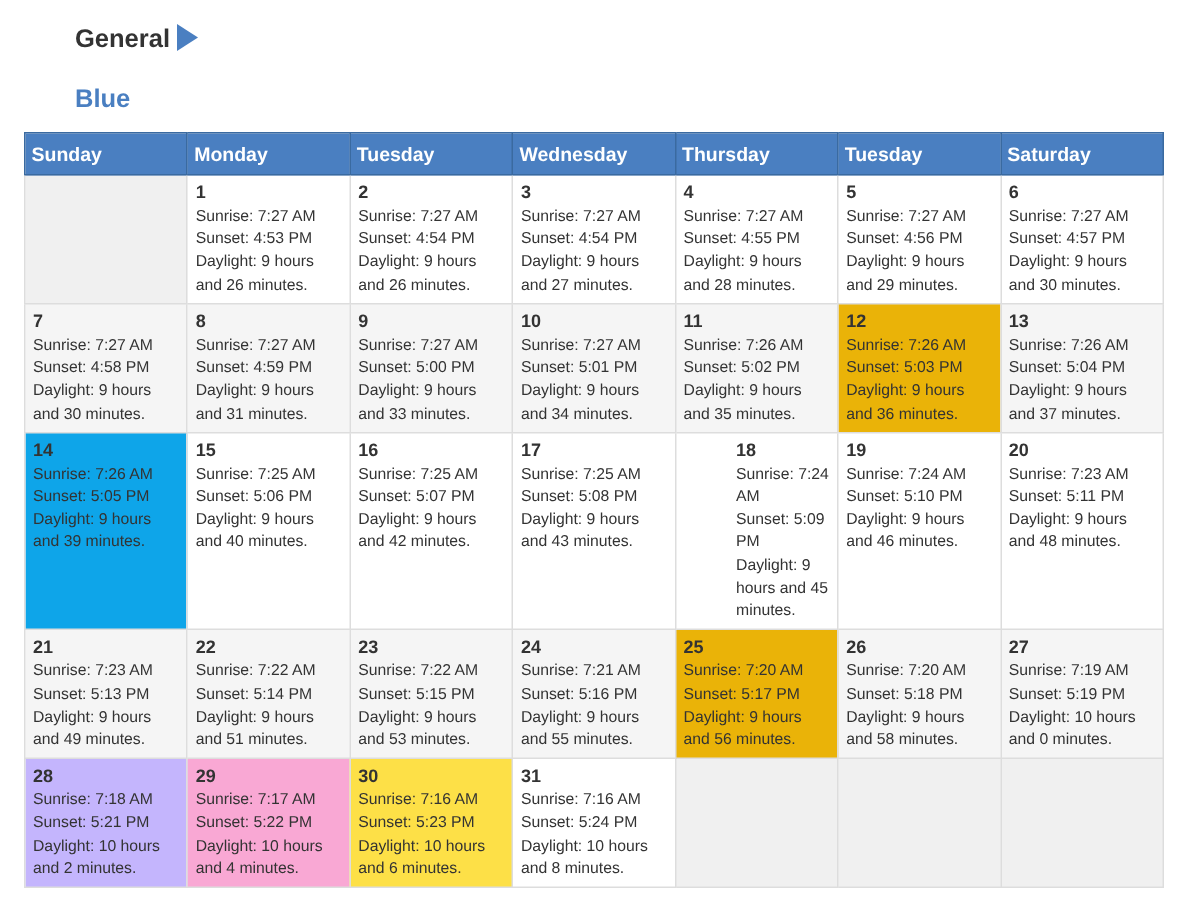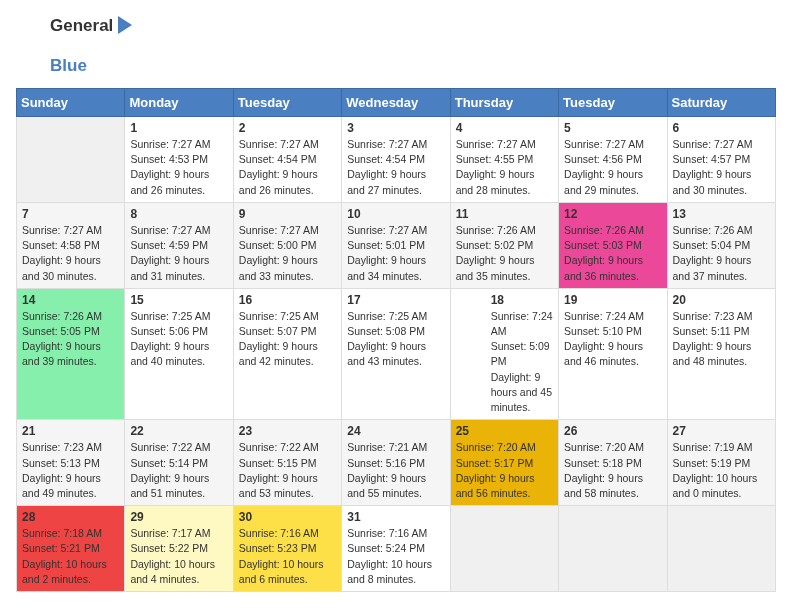--- a/index.html
+++ b/index.html
@@ -155,31 +155,31 @@
           <div class="day-info">Sunrise: 7:27 AM<br>Sunset: 5:00 PM<br>Daylight: 9 hours and 33 minutes.</div>
         </td>
         <td style="background: rgb(245, 245, 245);">
           <span class="day-num">10</span>
           <div class="day-info">Sunrise: 7:27 AM<br>Sunset: 5:01 PM<br>Daylight: 9 hours and 34 minutes.</div>
         </td>
         <td style="background: rgb(245, 245, 245);">
           <span class="day-num">11</span>
           <div class="day-info">Sunrise: 7:26 AM<br>Sunset: 5:02 PM<br>Daylight: 9 hours and 35 minutes.</div>
         </td>
-        <td style="background: #ec4899; margin-left: 20px;">
+        <td style="background: #eab308; margin-left: 20px;">
           <span class="day-num">12</span>
           <div class="day-info">Sunrise: 7:26 AM<br>Sunset: 5:03 PM<br>Daylight: 9 hours and 36 minutes.</div>
         </td>
         <td style="background: rgb(245, 245, 245);">
           <span class="day-num">13</span>
           <div class="day-info">Sunrise: 7:26 AM<br>Sunset: 5:04 PM<br>Daylight: 9 hours and 37 minutes.</div>
         </td>
       </tr>
       <tr>
-        <td style="background: #86efac;">
+        <td style="background: #0ea5e9;">
           <span class="day-num">14</span>
           <div class="day-info">Sunrise: 7:26 AM<br>Sunset: 5:05 PM<br>Daylight: 9 hours and 39 minutes.</div>
         </td>
         <td style="background: rgb(255, 255, 255);">
           <span class="day-num">15</span>
           <div class="day-info">Sunrise: 7:25 AM<br>Sunset: 5:06 PM<br>Daylight: 9 hours and 40 minutes.</div>
         </td>
         <td style="background: rgb(255, 255, 255);">
           <span class="day-num">16</span>
           <div class="day-info">Sunrise: 7:25 AM<br>Sunset: 5:07 PM<br>Daylight: 9 hours and 42 minutes.</div>
@@ -225,25 +225,25 @@
         <td style="background: rgb(245, 245, 245);">
           <span class="day-num">26</span>
           <div class="day-info">Sunrise: 7:20 AM<br>Sunset: 5:18 PM<br>Daylight: 9 hours and 58 minutes.</div>
         </td>
         <td style="background: rgb(245, 245, 245);">
           <span class="day-num">27</span>
           <div class="day-info">Sunrise: 7:19 AM<br>Sunset: 5:19 PM<br>Daylight: 10 hours and 0 minutes.</div>
         </td>
       </tr>
       <tr>
-        <td style="background: #ef4444;">
+        <td style="background: #c4b5fd;">
           <span class="day-num">28</span>
           <div class="day-info">Sunrise: 7:18 AM<br>Sunset: 5:21 PM<br>Daylight: 10 hours and 2 minutes.</div>
         </td>
-        <td style="background: #fef9c3;">
+        <td style="background: #f9a8d4;">
           <span class="day-num">29</span>
           <div class="day-info">Sunrise: 7:17 AM<br>Sunset: 5:22 PM<br>Daylight: 10 hours and 4 minutes.</div>
         </td>
         <td style="background: #fde047;">
           <span class="day-num">30</span>
           <div class="day-info">Sunrise: 7:16 AM<br>Sunset: 5:23 PM<br>Daylight: 10 hours and 6 minutes.</div>
         </td>
         <td style="background: rgb(255, 255, 255);">
           <span class="day-num">31</span>
           <div class="day-info">Sunrise: 7:16 AM<br>Sunset: 5:24 PM<br>Daylight: 10 hours and 8 minutes.</div>

